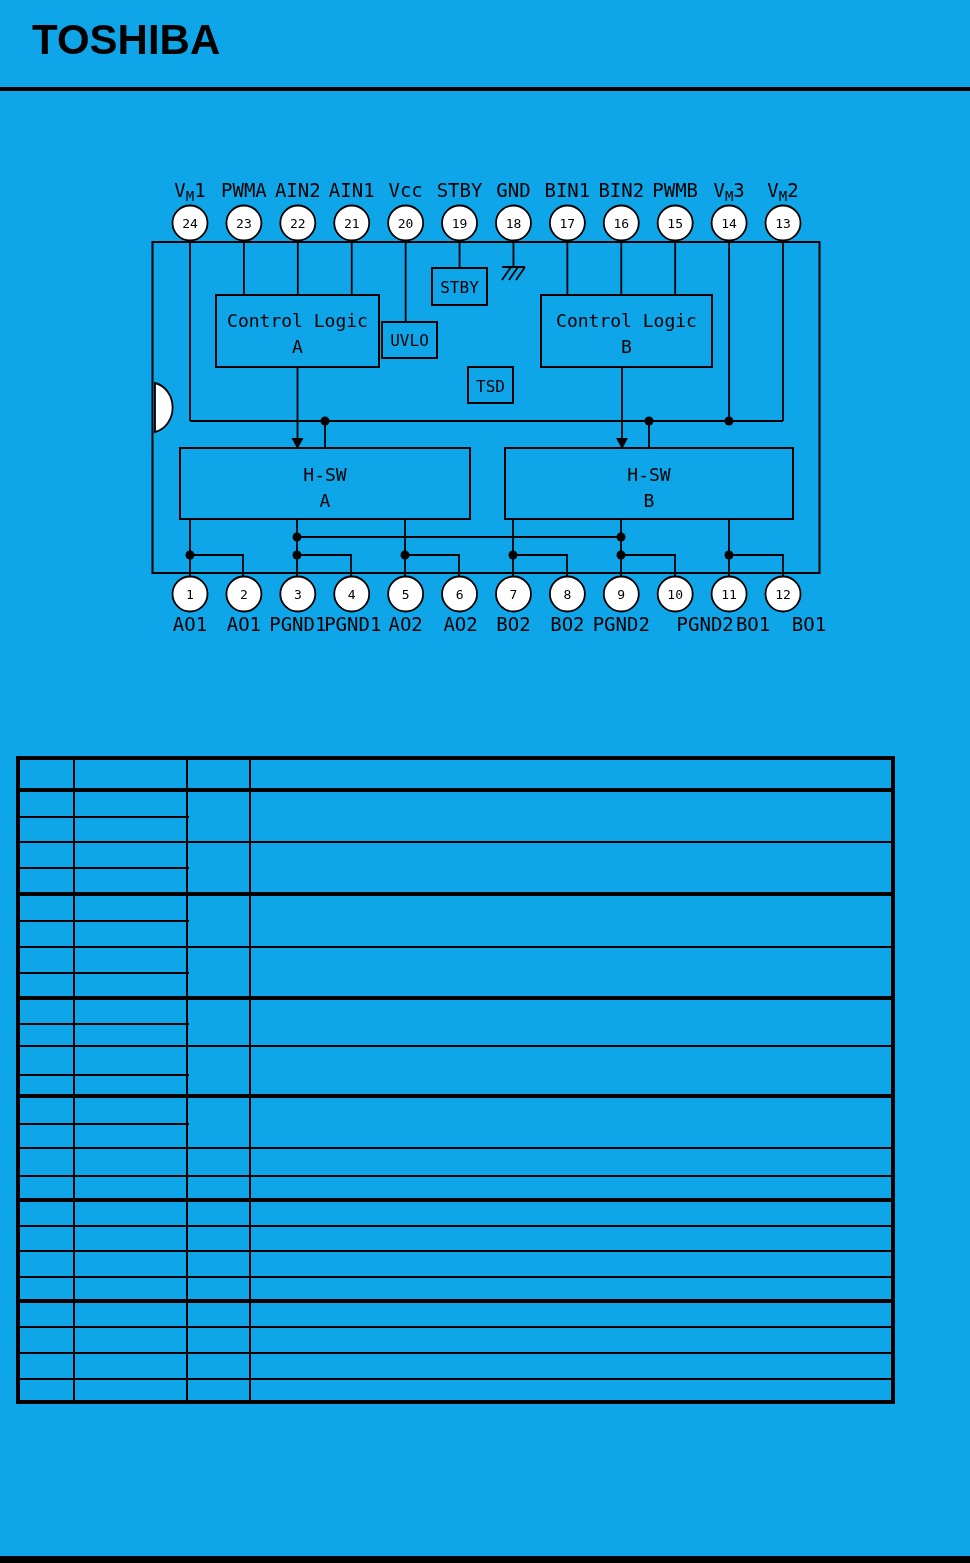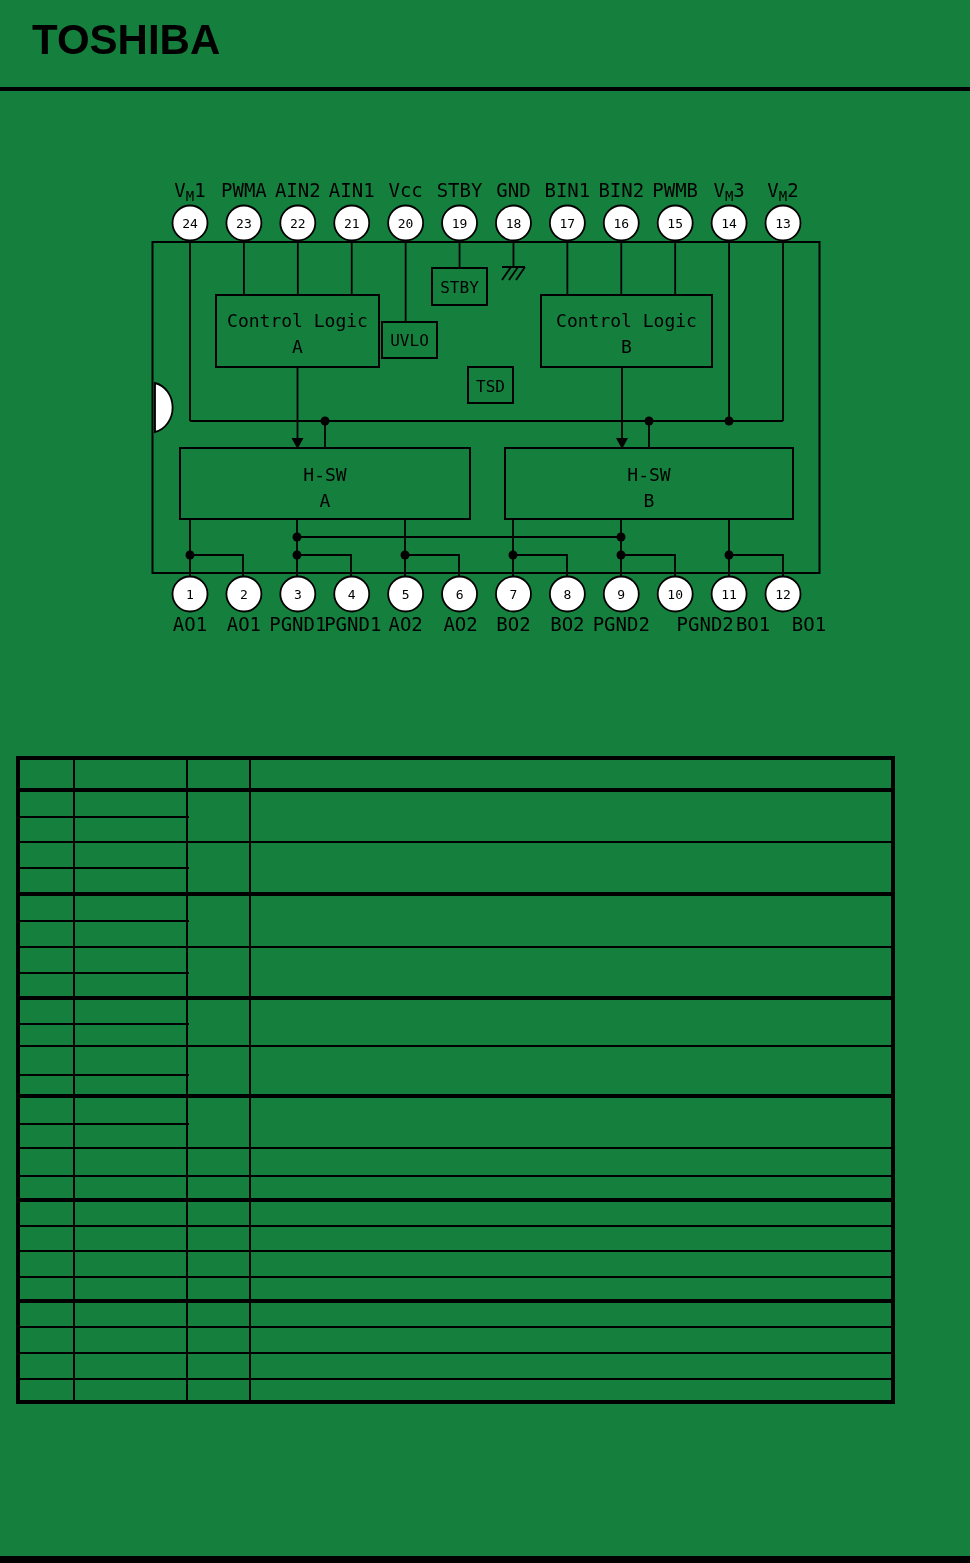--- a/index.html
+++ b/index.html
@@ -1,16 +1,16 @@
 <!DOCTYPE html>
 <html><head>
 <meta charset="utf-8">
 <style>
   html,body{margin:0;padding:0;background:#ffffff;}
-  .page{position:relative;width:970px;height:1563px;background:#15803d;overflow:hidden;
+  .page{position:relative;width:970px;height:1563px;background:#0ea5e9;overflow:hidden;
         font-family:"DejaVu Sans Mono",monospace;color:#000;}
   .logo{position:absolute;left:32px;top:19px;
         font-family:"Liberation Sans",sans-serif;font-weight:bold;
         font-size:42px;letter-spacing:0px;color:#000;line-height:1;}
   .top-rule{position:absolute;left:0;top:87px;width:970px;height:4px;background:#000;}
   .footer-bar{position:absolute;left:0;top:1556px;width:970px;height:7px;background:#000;}
   svg.diagram{position:absolute;left:0;top:0;}
   svg text{fill:#000;font-family:"DejaVu Sans Mono",monospace;}
   .wire{fill:none;stroke:#000;stroke-width:1.8;}
   .box{fill:none;stroke:#000;stroke-width:2;}

